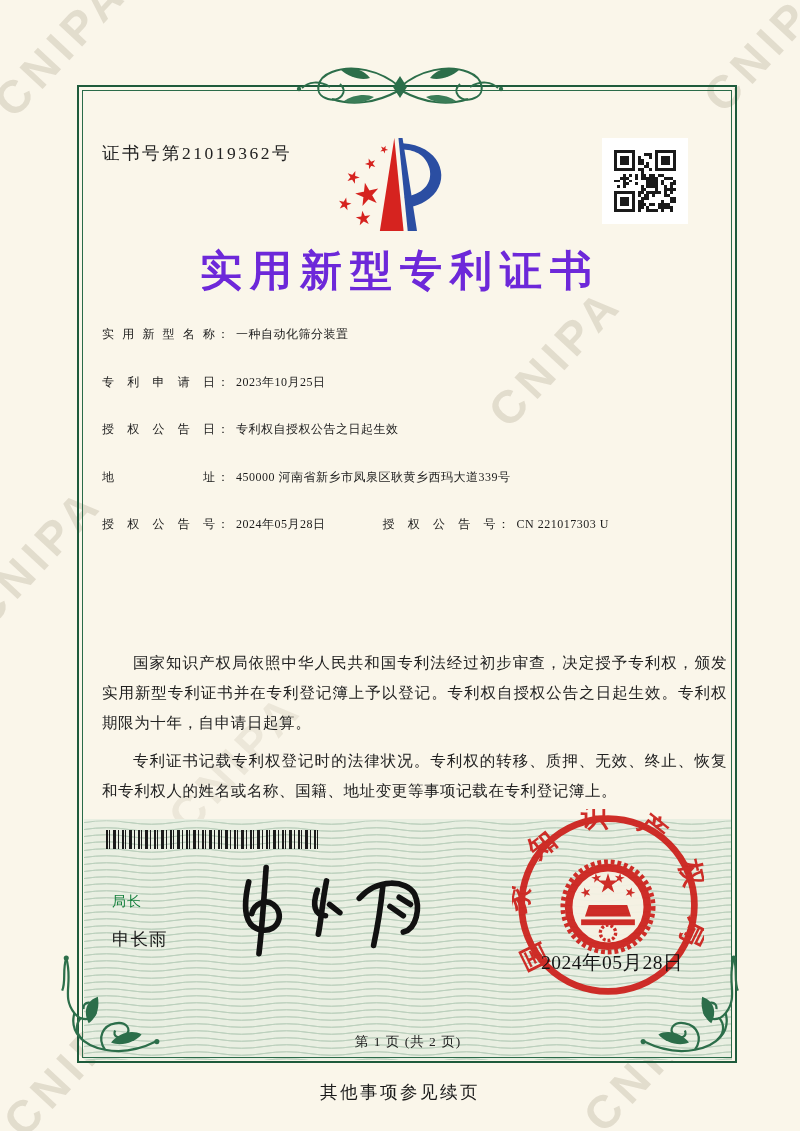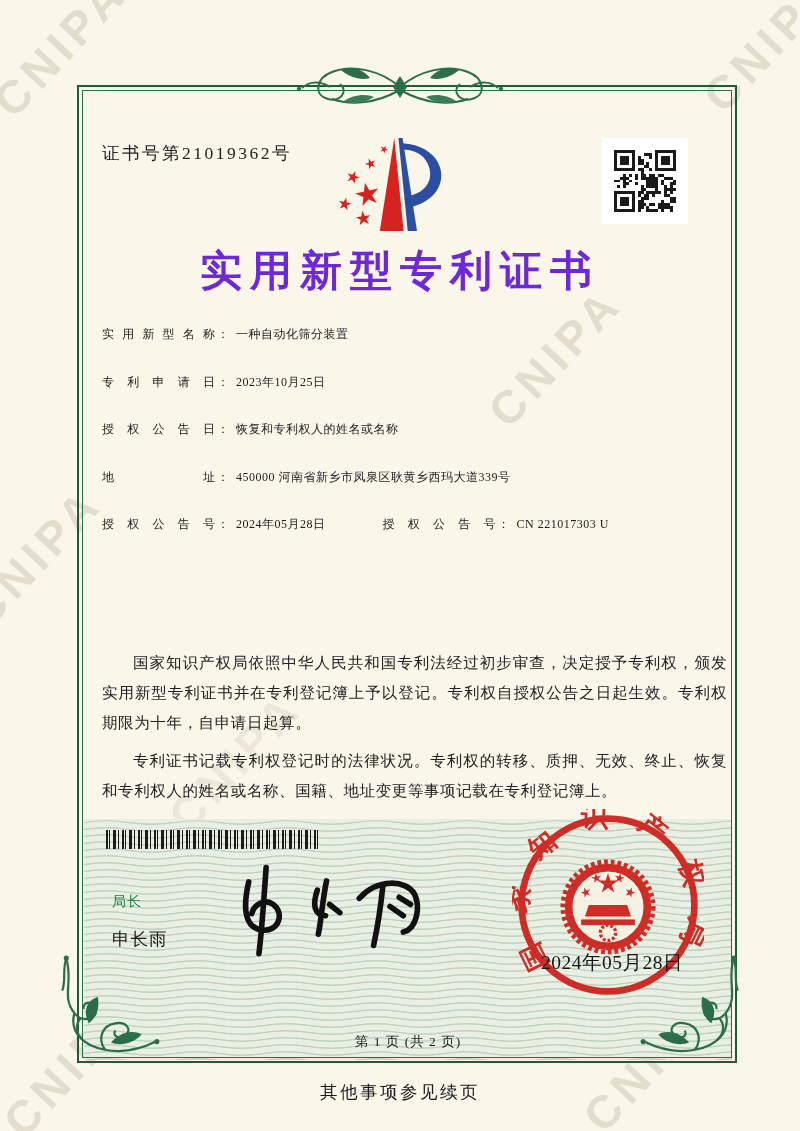--- a/index.html
+++ b/index.html
@@ -295,21 +295,21 @@
   <div class="title">实用新型专利证书</div>
 
   <div class="fields">
     <div class="frow">
       <span class="flabel">实用新型名称</span><span class="fcolon">：</span><span class="fvalue">一种自动化筛分装置</span>
     </div>
     <div class="frow">
       <span class="flabel">专利申请日</span><span class="fcolon">：</span><span class="fvalue">2023年10月25日</span>
     </div>
     <div class="frow">
-      <span class="flabel">授权公告日</span><span class="fcolon">：</span><span class="fvalue">恢复和专利权人的姓名或名称</span>
+      <span class="flabel">授权公告日</span><span class="fcolon">：</span><span class="fvalue">专利权自授权公告之日起生效</span>
     </div>
     <div class="frow">
       <span class="flabel">地址</span><span class="fcolon">：</span><span class="fvalue">450000 河南省新乡市凤泉区耿黄乡西玛大道339号</span>
     </div>
     <div class="frow">
       <span><span class="flabel">授权公告号</span><span class="fcolon">：</span><span class="fvalue">2024年05月28日</span></span>
       <span class="grant2"><span class="flabel">授权公告号</span><span class="fcolon">：</span><span class="fvalue">CN 221017303 U</span></span>
     </div>
   </div>
 

